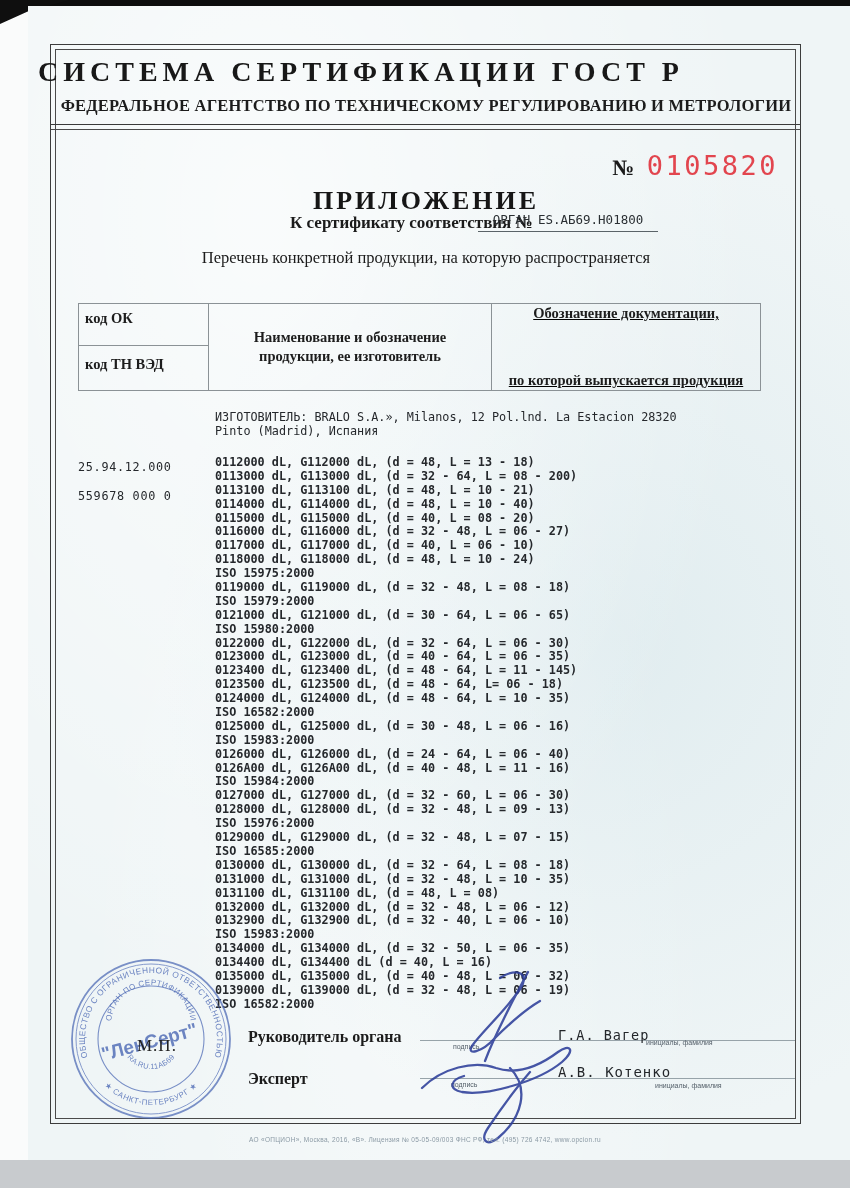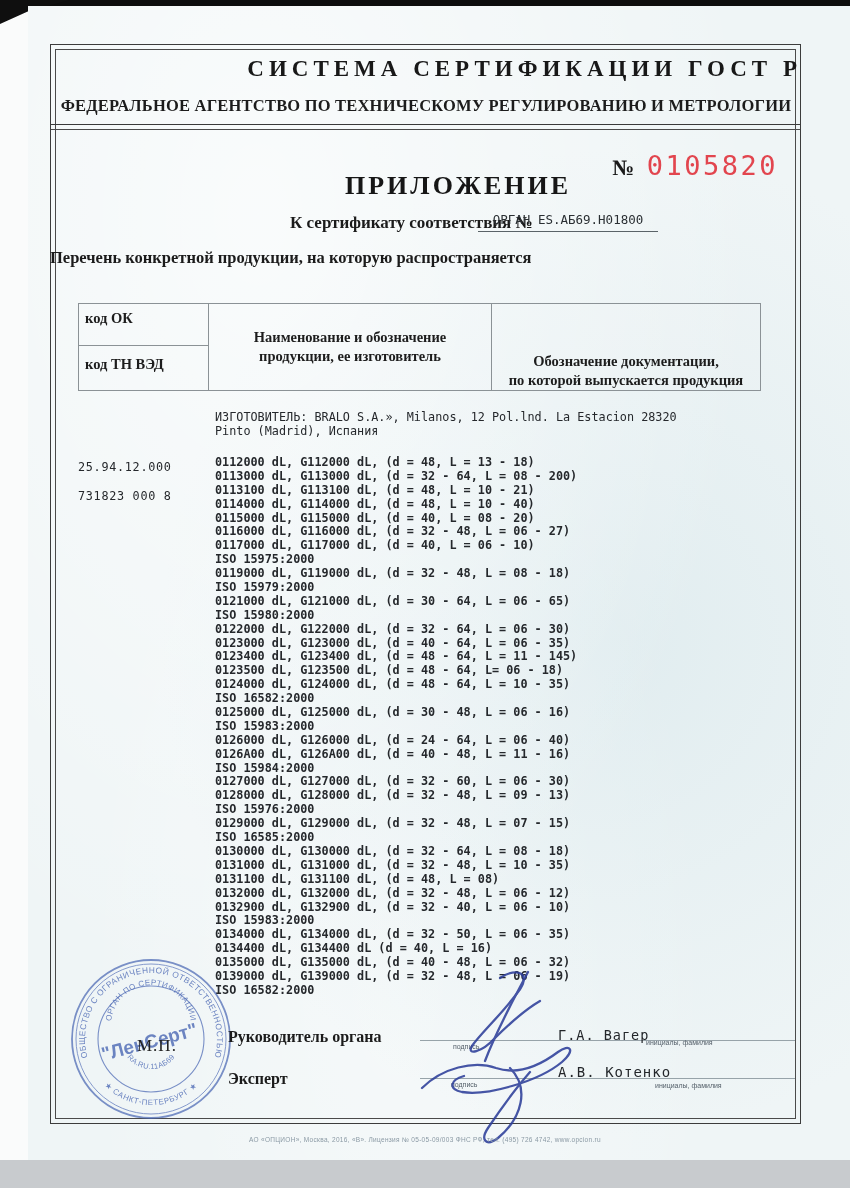--- a/index.html
+++ b/index.html
@@ -8,55 +8,55 @@
   .top-strip{position:absolute;left:0;top:0;width:850px;height:6px;background:#0d0d0d;}
   .corner-mark{position:absolute;left:0;top:0;width:70px;height:24px;background:#0f0f0f;
     clip-path:polygon(0 0,100% 0,42% 45%,0 100%);}
   .paper{position:absolute;left:28px;top:6px;width:822px;height:1156px;background:#eff5f6;
     background-image:radial-gradient(ellipse at 28% 18%,rgba(255,255,255,.65),transparent 60%),
                      radial-gradient(ellipse at 72% 55%,rgba(208,227,232,.45),transparent 55%),
                      radial-gradient(ellipse at 45% 85%,rgba(255,255,255,.4),transparent 50%);}
   .gray-bottom{position:absolute;left:0;top:1160px;width:850px;height:28px;background:#c8cbce;}
   .frame{position:absolute;left:22px;top:38px;width:749px;height:1078px;border:1.6px solid #3c3c3c;}
   .frame-inner{position:absolute;inset:4px;border:1px solid #4a4a4a;}
-  .sys-title{position:absolute;left:22px;top:50px;width:752px;text-align:right;
-    font-size:23px;font-weight:bold;letter-spacing:5px;color:#181818;}
+  .sys-title{position:absolute;left:10px;top:50px;width:752px;text-align:left;
+    font-size:28px;font-weight:bold;letter-spacing:5px;color:#181818;}
   .agency{position:absolute;left:22px;top:90px;width:752px;text-align:center;
     font-size:16.5px;font-weight:bold;letter-spacing:.2px;color:#1c1c1c;}
   .header-rule{position:absolute;left:23px;top:118px;width:749px;height:4px;
     border-top:1.8px solid #3a3a3a;border-bottom:1px solid #4a4a4a;}
   .form-number{position:absolute;left:420px;top:128px;width:330px;text-align:right;white-space:nowrap;margin-top:16px;}
   .no-sign{font-size:22px;font-weight:bold;color:#1a1a1a;margin-right:12px;}
   .no-digits{font-family:"DejaVu Sans Mono",monospace;font-size:27px;letter-spacing:2.5px;color:#e2454e;}
-  .doc-title{position:absolute;left:22px;top:165px;width:752px;text-align:center;
-    font-size:26px;font-weight:bold;letter-spacing:3px;color:#161616;padding-left:32px;}
+  .doc-title{position:absolute;left:22px;top:180px;width:752px;text-align:center;
+    font-size:26px;font-weight:bold;letter-spacing:3px;color:#161616;}
   .cert-ref-label{position:absolute;left:262px;top:207px;font-size:17px;font-weight:bold;color:#1b1b1b;white-space:nowrap;}
   .cert-ref-value{position:absolute;left:450px;top:198px;width:180px;height:28px;
     display:flex;align-items:flex-end;justify-content:center;border-bottom:1px solid #5a6368;
     font-family:"DejaVu Sans Mono",monospace;font-size:12.5px;color:#2a2f33;padding-bottom:4px;box-sizing:border-box;}
-  .subtitle{position:absolute;left:22px;top:242px;width:752px;
-    font-size:16.5px;font-weight:bold;line-height:20px;color:#1b1b1b;}
+  .subtitle{position:absolute;left:22px;top:242px;width:752px;text-align:center;
+    font-size:16.5px;font-weight:normal;line-height:20px;color:#1b1b1b;}
   .ptable{position:absolute;left:50px;top:297px;width:683px;height:88px;border:1px solid #8b9296;
     display:grid;grid-template-columns:130px 283px 1fr;box-sizing:border-box;background:rgba(255,255,255,.06);}
   .ptable .c1{border-right:1px solid #8b9296;display:flex;flex-direction:column;}
   .ptable .c1 .sub1{flex:0 0 42px;border-bottom:1px solid #8b9296;padding:5px 0 0 6px;box-sizing:border-box;}
   .ptable .c1 .sub2{flex:1;padding:9px 0 0 6px;box-sizing:border-box;}
   .ptable .c2{border-right:1px solid #8b9296;display:flex;flex-direction:column;align-items:center;justify-content:center;text-align:center;}
-  .ptable .c3{display:flex;flex-direction:column;align-items:center;justify-content:flex-end;text-align:center;}
+  .ptable .c3{display:flex;flex-direction:column;align-items:center;justify-content:space-between;text-align:center;text-decoration:underline;}
   .ptable .hd{font-size:14.5px;font-weight:bold;color:#1d1d1d;line-height:19px;}
   .mono{font-family:"DejaVu Sans Mono",monospace;color:#25282c;}
   .manufacturer{position:absolute;left:187px;top:404px;font-size:11.8px;line-height:14.2px;}
   .code-ok{position:absolute;left:50px;top:454px;font-size:11.8px;letter-spacing:.7px;}
   .code-tnved{position:absolute;left:50px;top:483px;font-size:11.8px;letter-spacing:.7px;}
   .product-list{position:absolute;left:187px;top:450px;font-size:11.8px;font-weight:bold;}
   .pl-line{height:13.9px;line-height:13.9px;white-space:pre;font-family:"DejaVu Sans Mono",monospace;color:#25282c;}
   .stamp-svg{position:absolute;left:38px;top:948px;width:170px;height:170px;overflow:visible;}
   .stamp-svg text{font-family:"Liberation Sans",sans-serif;}
   .mp-mark{position:absolute;left:74px;top:1030px;font-size:17px;letter-spacing:1px;color:#222;margin-left:35px;}
-  .sig-label{position:absolute;font-size:16px;font-weight:bold;color:#1b1b1b;}
+  .sig-label{position:absolute;font-size:16px;font-weight:bold;color:#1b1b1b;margin-left:20px;}
   .sig-line{position:absolute;width:375px;border-bottom:1px solid #97a3a9;}
   .sig-sub{position:absolute;font-family:"Liberation Sans",sans-serif;font-size:7px;color:#55606a;}
   .sig-name{position:absolute;font-family:"DejaVu Sans Mono",monospace;font-size:13.5px;letter-spacing:1px;color:#23262a;white-space:nowrap;}
   .autograph{position:absolute;left:360px;top:960px;width:270px;height:190px;overflow:visible;}
   .print-info{position:absolute;left:0;top:1136px;width:850px;text-align:center;
     font-family:"Liberation Sans",sans-serif;font-size:6.5px;color:#8a99a4;letter-spacing:.3px;}
 </style>
 </head>
 <body>
 
@@ -100,30 +100,31 @@
         <div class="hd">по которой выпускается продукция</div>
       </div>
     </div>
 
     <div class="manufacturer mono">
       <div>ИЗГОТОВИТЕЛЬ: BRALO S.A.», Milanos, 12 Pol.lnd. La Estacion 28320</div>
       <div>Pinto (Madrid), Испания</div>
     </div>
 
     <div class="code-ok mono">25.94.12.000</div>
-    <div class="code-tnved mono">731823 000 8</div>
+    <div class="code-tnved mono">559678 000 0</div>
 
     <div class="product-list">
         <div class="pl-line">0112000 dL, G112000 dL, (d = 48, L = 13 - 18)</div>
         <div class="pl-line">0113000 dL, G113000 dL, (d = 32 - 64, L = 08 - 200)</div>
         <div class="pl-line">0113100 dL, G113100 dL, (d = 48, L = 10 - 21)</div>
         <div class="pl-line">0114000 dL, G114000 dL, (d = 48, L = 10 - 40)</div>
         <div class="pl-line">0115000 dL, G115000 dL, (d = 40, L = 08 - 20)</div>
         <div class="pl-line">0116000 dL, G116000 dL, (d = 32 - 48, L = 06 - 27)</div>
         <div class="pl-line">0117000 dL, G117000 dL, (d = 40, L = 06 - 10)</div>
+        <div class="pl-line">0118000 dL, G118000 dL, (d = 48, L = 10 - 24)</div>
         <div class="pl-line">ISO 15975:2000</div>
         <div class="pl-line">0119000 dL, G119000 dL, (d = 32 - 48, L = 08 - 18)</div>
         <div class="pl-line">ISO 15979:2000</div>
         <div class="pl-line">0121000 dL, G121000 dL, (d = 30 - 64, L = 06 - 65)</div>
         <div class="pl-line">ISO 15980:2000</div>
         <div class="pl-line">0122000 dL, G122000 dL, (d = 32 - 64, L = 06 - 30)</div>
         <div class="pl-line">0123000 dL, G123000 dL, (d = 40 - 64, L = 06 - 35)</div>
         <div class="pl-line">0123400 dL, G123400 dL, (d = 48 - 64, L = 11 - 145)</div>
         <div class="pl-line">0123500 dL, G123500 dL, (d = 48 - 64, L= 06 - 18)</div>
         <div class="pl-line">0124000 dL, G124000 dL, (d = 48 - 64, L = 10 - 35)</div>

